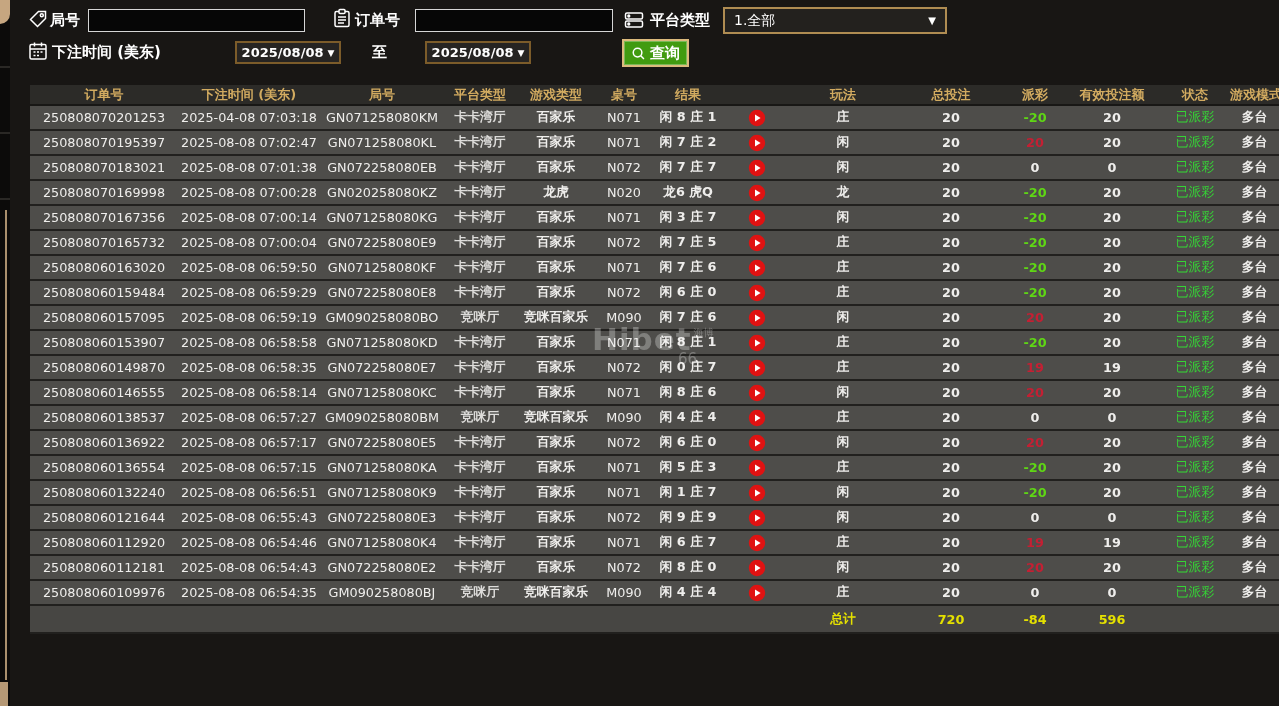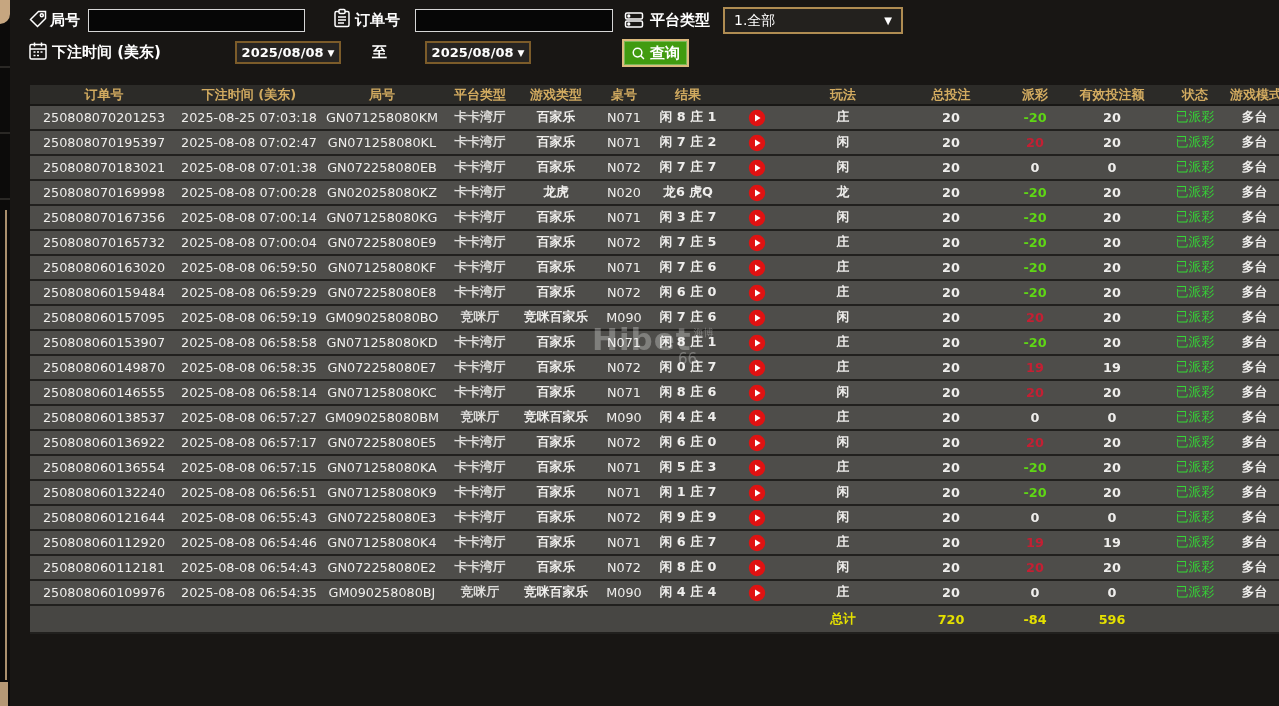--- a/index.html
+++ b/index.html
@@ -16,21 +16,21 @@
   
   .topbar { position:absolute; left:0; top:0; width:1279px; height:85px; }
   .flabel { position:absolute; color:#ffffff; font-size:15px; font-weight:bold; white-space:nowrap; }
   .ficon { position:absolute; width:20px; height:20px; }
   .tinput { position:absolute; height:23px; background:#060606; border:1px solid #d6d6d6;
     color:#eee; font-size:13px; padding:0 5px; outline:none; }
   .datepick { position:absolute; width:106px; height:23px; background:#262422; border:2px solid #7c5c2a;
     color:#fff; font-size:13px; font-weight:bold; display:flex; align-items:center; justify-content:center;
     gap:4px; cursor:pointer; }
   .datepick .caret { font-size:9px; }
-  .dropdown { position:absolute; left:723px; top:7px; width:180px; height:27px; background:#23211e;
+  .dropdown { position:absolute; left:723px; top:7px; width:224px; height:27px; background:#23211e;
     border:2px solid #af8c52; color:#fff; font-size:14px; display:flex; align-items:center;
     padding:0 9px; cursor:pointer; }
   .dropdown .caret { margin-left:auto; font-size:10px; color:#fff; }
   .query-btn { position:absolute; left:622px; top:39px; width:67px; height:28px; background:#419b10;
     border:2px solid #dcba7c; box-shadow:inset 0 0 0 1px rgba(255,255,255,.3); color:#fff;
     font-size:15px; font-weight:bold; display:flex; align-items:center; justify-content:center;
     gap:4px; cursor:pointer; font-family:inherit; }
 
   
   .grid { position:absolute; left:30px; top:85px; width:1249px; border-collapse:collapse;
@@ -154,21 +154,21 @@
       <th>总投注</th>
       <th>派彩</th>
       <th>有效投注额</th>
       <th>状态</th>
       <th>游戏模式</th>
     </tr>
   </thead>
   <tbody id="rows-body">
   <tr>
     <td>250808070201253</td>
-    <td>2025-08-25 07:03:18</td>
+    <td>2025-04-08 07:03:18</td>
     <td>GN071258080KM</td>
     <td class="cn dim">卡卡湾厅</td>
     <td class="cn">百家乐</td>
     <td>N071</td>
     <td class="cn">闲 8 庄 1</td>
     <td>
       <span class="play-btn">
         <svg width="18" height="18" viewBox="0 0 18 18">
           <circle cx="9" cy="9" r="8.2" fill="#e01212"></circle>
           <path d="M7 5.4 L12.6 9 L7 12.6 Z" fill="#ffffff"></path>

